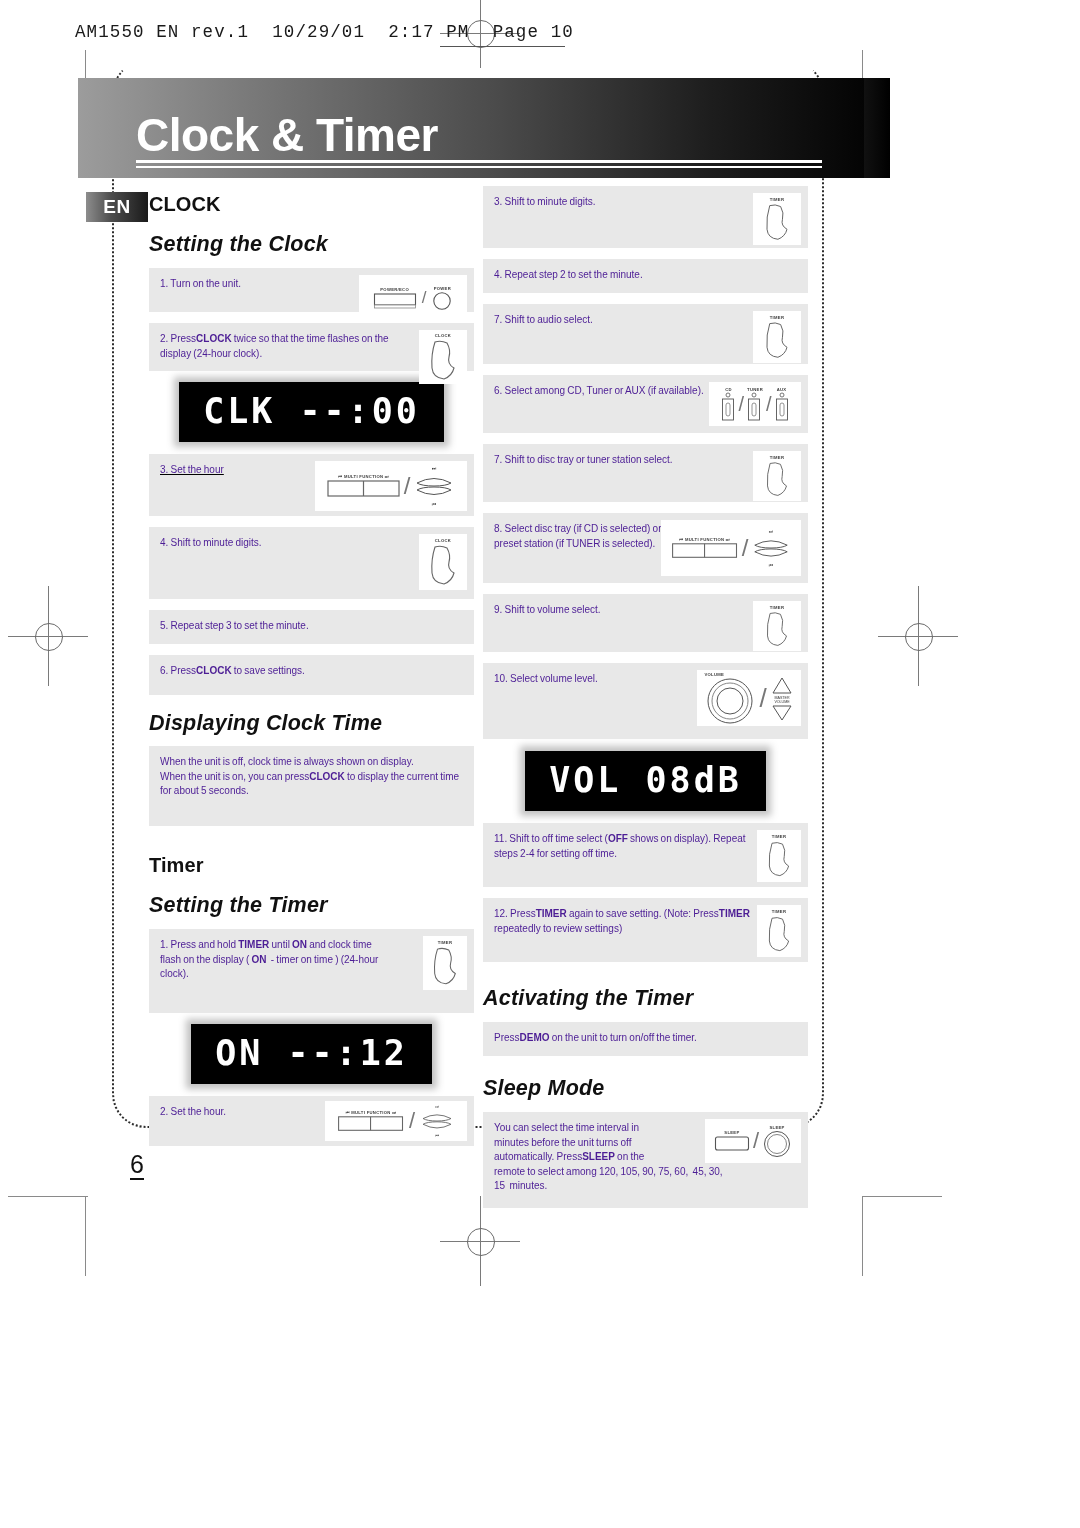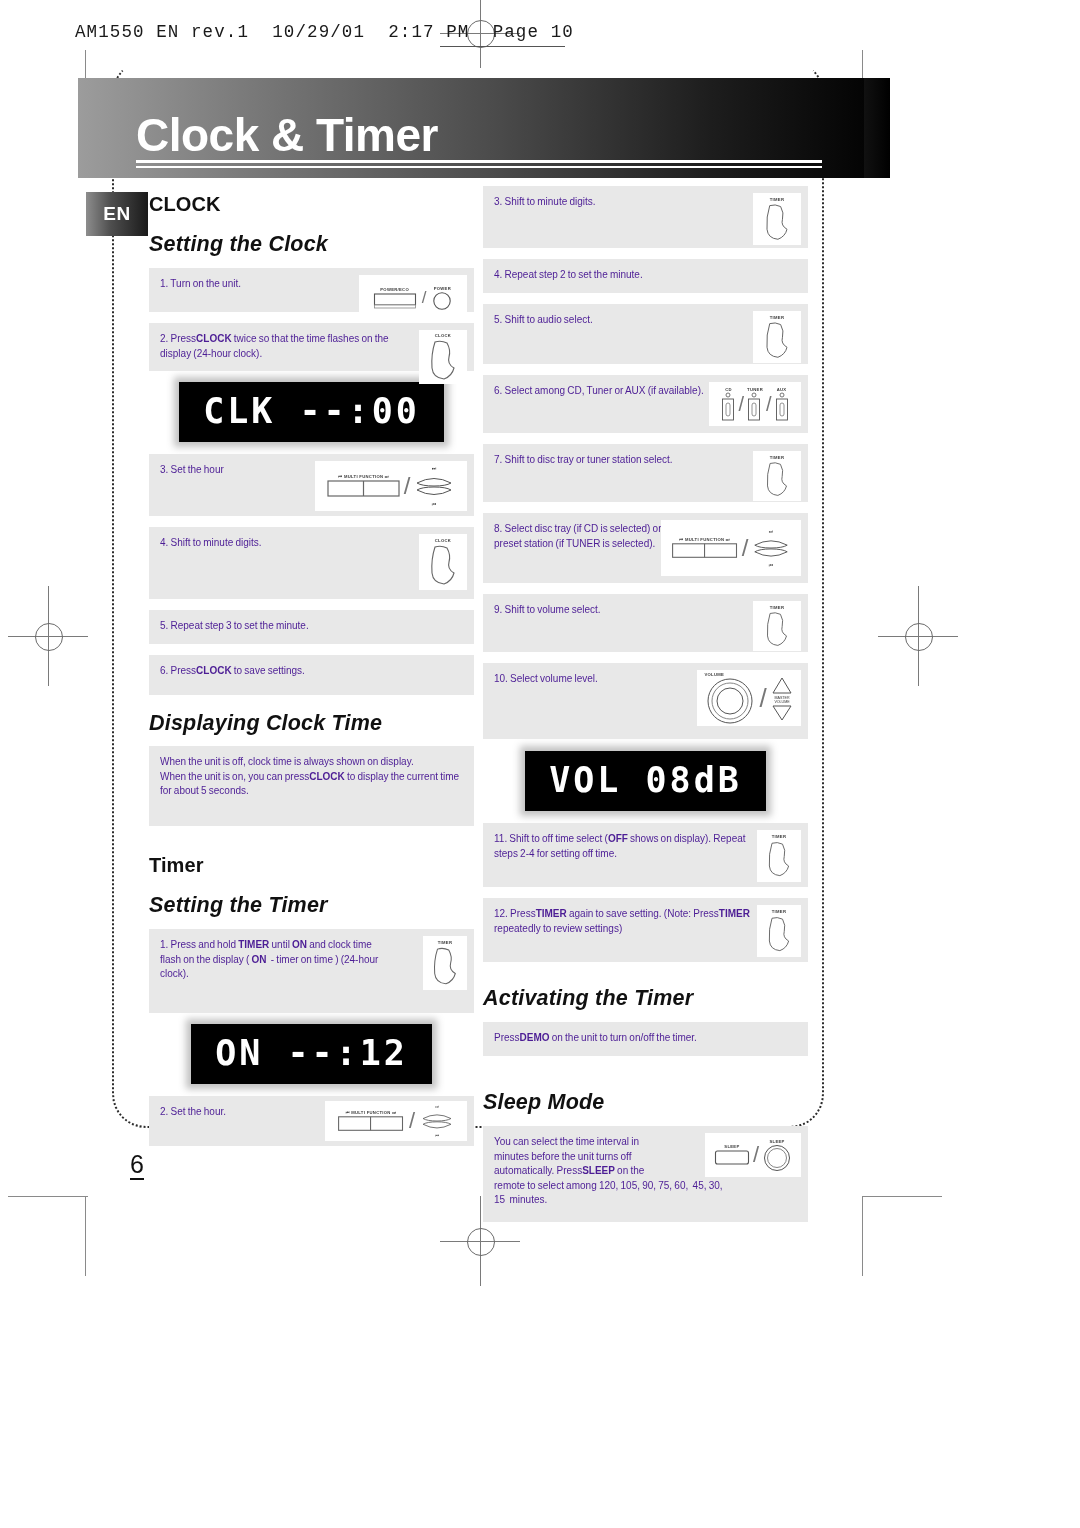--- a/index.html
+++ b/index.html
@@ -51,21 +51,21 @@
     position: absolute; left: 136px; top: 108px;
     font-size: 46px; font-weight: bold; color: #ffffff;
     font-family: "Liberation Sans", sans-serif;
     letter-spacing: -0.5px;
   }
   .banner-rule1 { position: absolute; left: 136px; top: 160px; width: 686px; height: 3px; background: #fff; }
   .banner-rule2 { position: absolute; left: 136px; top: 166px; width: 686px; height: 2px; background: #fff; }
 
   
   .en-badge {
-    position: absolute; left: 86px; top: 192px; width: 62px; height: 44px;
+    position: absolute; left: 86px; top: 192px; width: 62px; height: 30px;
     background: linear-gradient(to right, #8d8d8d 0%, #4e4e4e 40%, #1a1a1a 100%);
     color: #fff; font-size: 19px; font-weight: bold;
     display: flex; align-items: center; justify-content: center;
     letter-spacing: 0.5px;
     text-align: right;
   }
 
   
   .col { position: absolute; width: 325px; }
   .col-left  { left: 149px; top: 193px; }
@@ -208,21 +208,21 @@
           <path d="M8 4 Q4 16 5 30 Q6 40 17 41 Q25 38 27 30 Q20 26 22 19 Q24 12 20 5 Q14 2 8 4 Z" fill="#fff" stroke="#666" stroke-width="1.1"></path>
         </svg>
       </div>
     </div>
   </div>
 
   <div class="lcd-wrap">
     <div class="lcd">CLK --:00</div>
   </div>
 
-  <div class="step" style="height:62px;">
+  <div class="step" style="height:62px;text-decoration:underline;">
     <div class="txt">3. Set the hour</div>
     <div class="icon-box" style="width:152px; height:50px;">
       <div style="display:flex; align-items:center;">
         <div style="text-align:center;">
           <div class="ic-label">
             <span>⏮</span>
             <span>MULTI FUNCTION</span>
             <span>⏭</span>
           </div>
           <svg width="74" height="20" viewBox="0 0 74 20">
@@ -330,21 +330,21 @@
         </svg>
       </div>
     </div>
   </div>
 
   <div class="step full" style="height:34px;">
     <div class="txt">4. Repeat step 2 to set the minute.</div>
   </div>
 
   <div class="step" style="height:60px;">
-    <div class="txt">5. Shift to audio select.</div>
+    <div class="txt">7. Shift to audio select.</div>
     <div class="icon-box" style="width:48px; height:52px;">
       <div style="text-align:center;">
         <div class="ic-label">TIMER</div>
         <svg width="30" height="40" viewBox="0 0 32 44">
           <path d="M8 4 Q4 16 5 30 Q6 40 17 41 Q25 38 27 30 Q20 26 22 19 Q24 12 20 5 Q14 2 8 4 Z" fill="#fff" stroke="#666" stroke-width="1.1"></path>
         </svg>
       </div>
     </div>
   </div>
 
@@ -482,21 +482,21 @@
         <div class="ic-label">TIMER</div>
         <svg width="28" height="40" viewBox="0 0 32 44">
           <path d="M8 4 Q4 16 5 30 Q6 40 17 41 Q25 38 27 30 Q20 26 22 19 Q24 12 20 5 Q14 2 8 4 Z" fill="#fff" stroke="#666" stroke-width="1.1"></path>
         </svg>
       </div>
     </div>
   </div>
 
   <h3 class="sec-sub" style="margin-bottom:11px;">Activating the Timer</h3>
 
-  <div class="step full" style="height:34px; margin-bottom:34px;">
+  <div class="step full" style="height:34px; margin-bottom:20px;">
     <div class="txt" style="max-width:310px;">Press<b>DEMO</b> on the unit to turn on/off the timer.</div>
   </div>
 
   <h3 class="sec-sub" style="margin-bottom:11px;">Sleep Mode</h3>
 
   <div class="step" style="height:96px;">
     <div class="txt" style="max-width:300px;">You can select the time interval in<br>minutes before the unit turns off<br>automatically. Press<b>SLEEP</b> on the<br>remote to select among 120, 105, 90, 75, 60,&nbsp; 45, 30,<br>15&nbsp; minutes.</div>
     <div class="icon-box" style="width:96px; height:44px;">
       <div style="display:flex; align-items:center;">
         <div style="text-align:center;">

